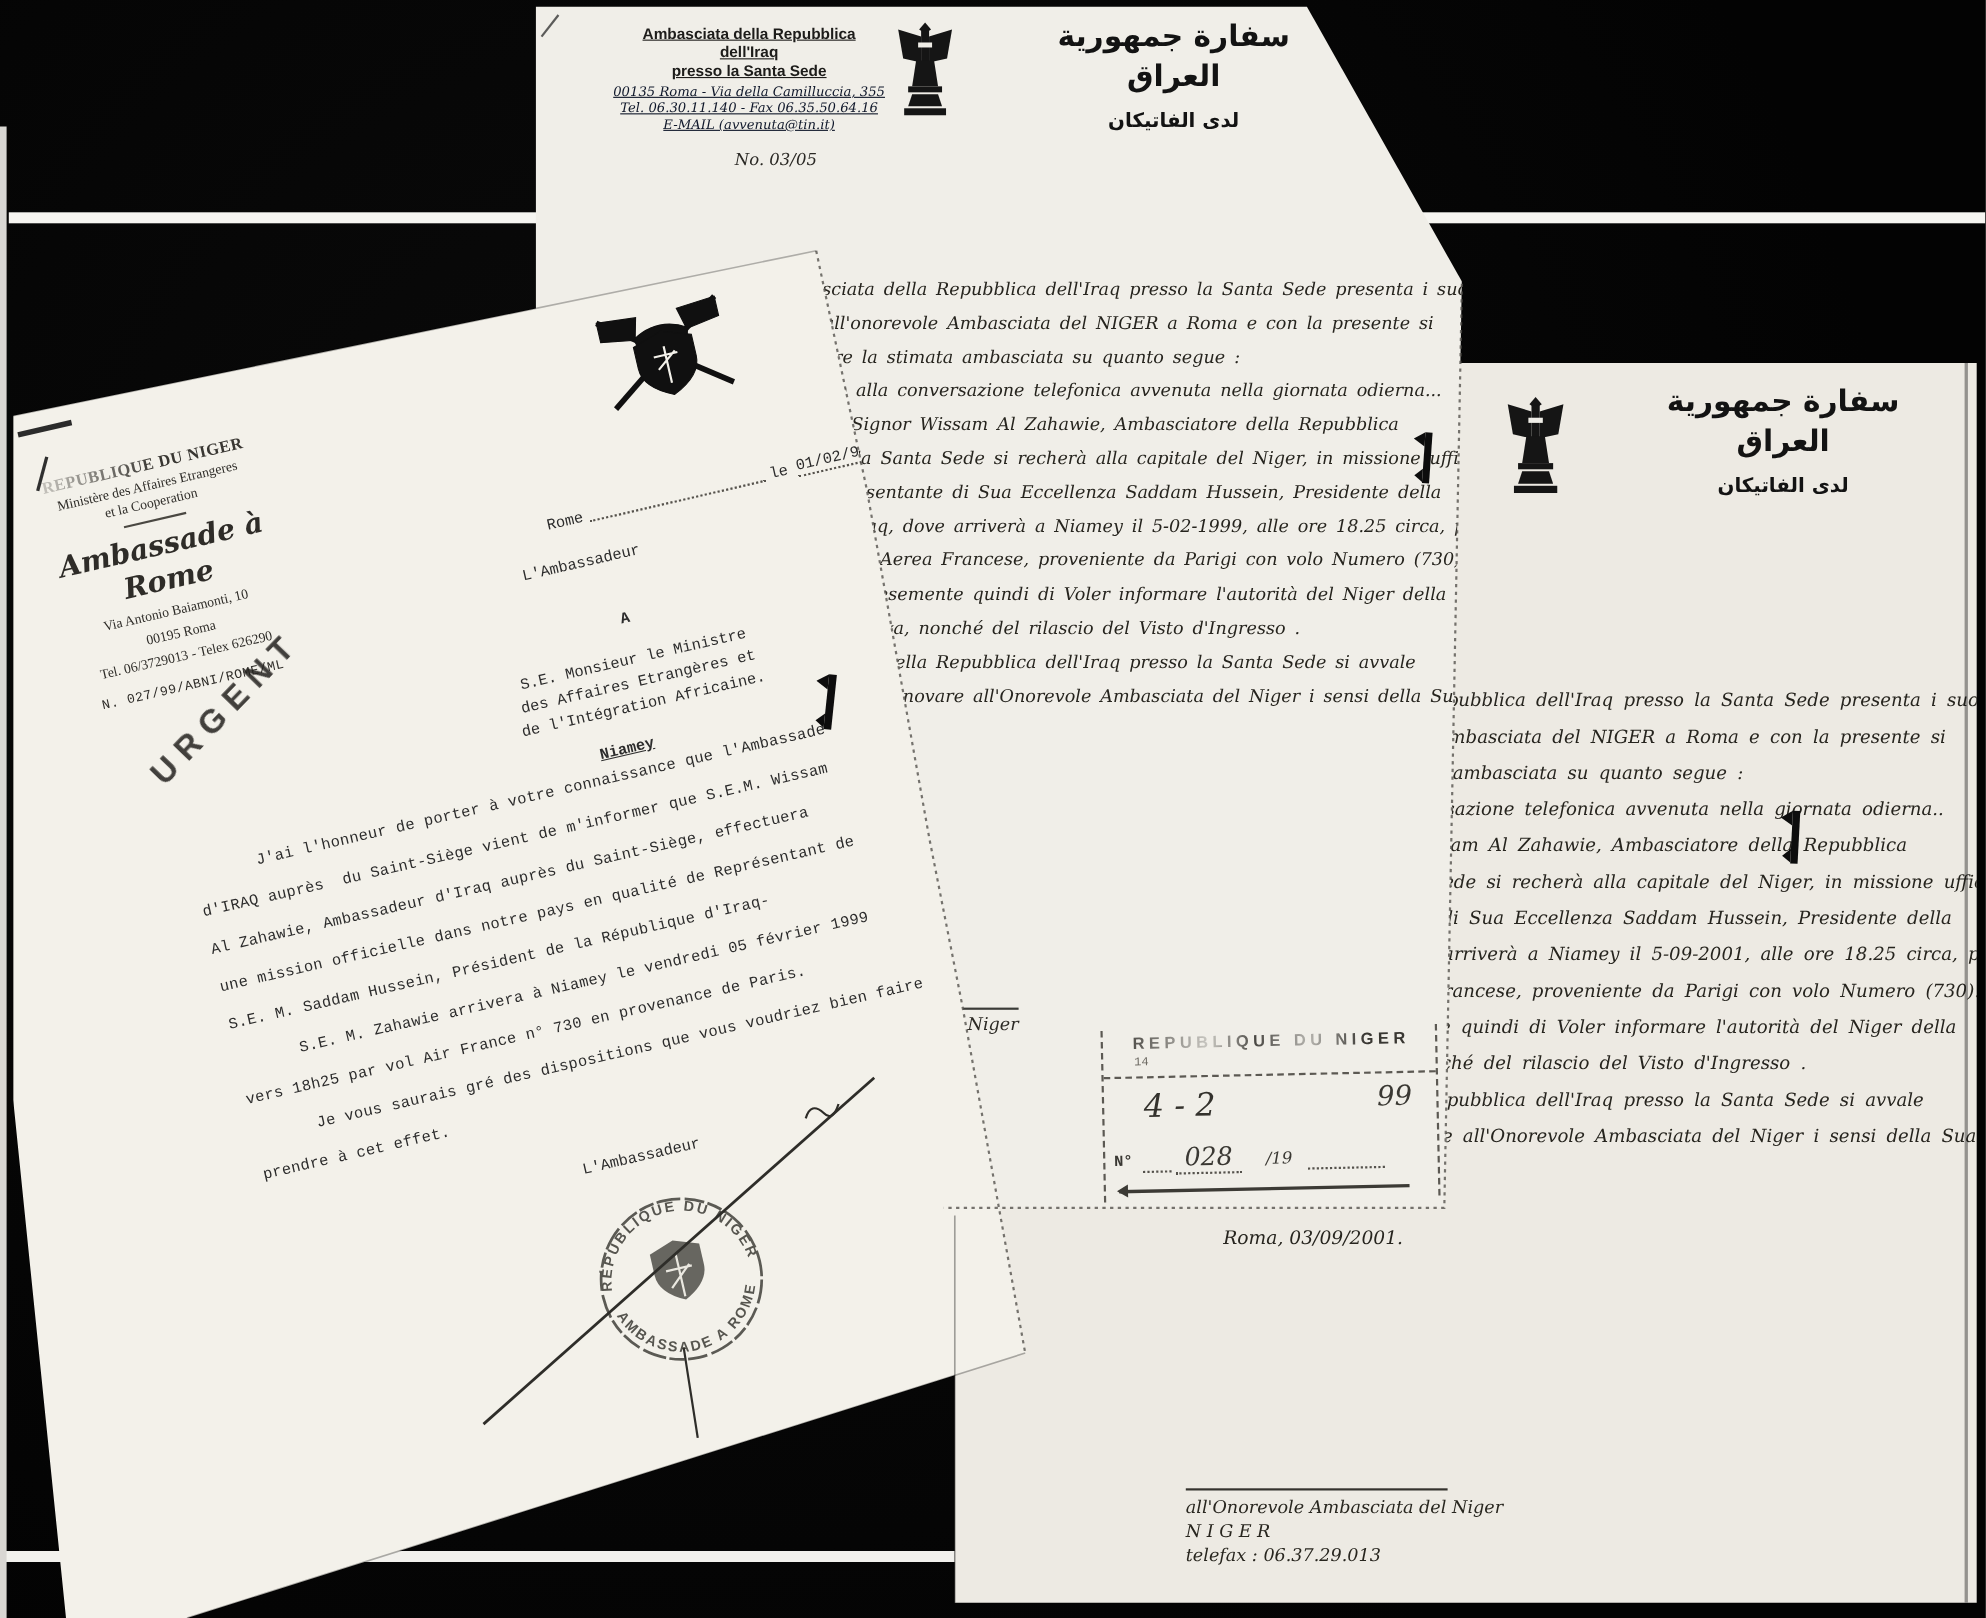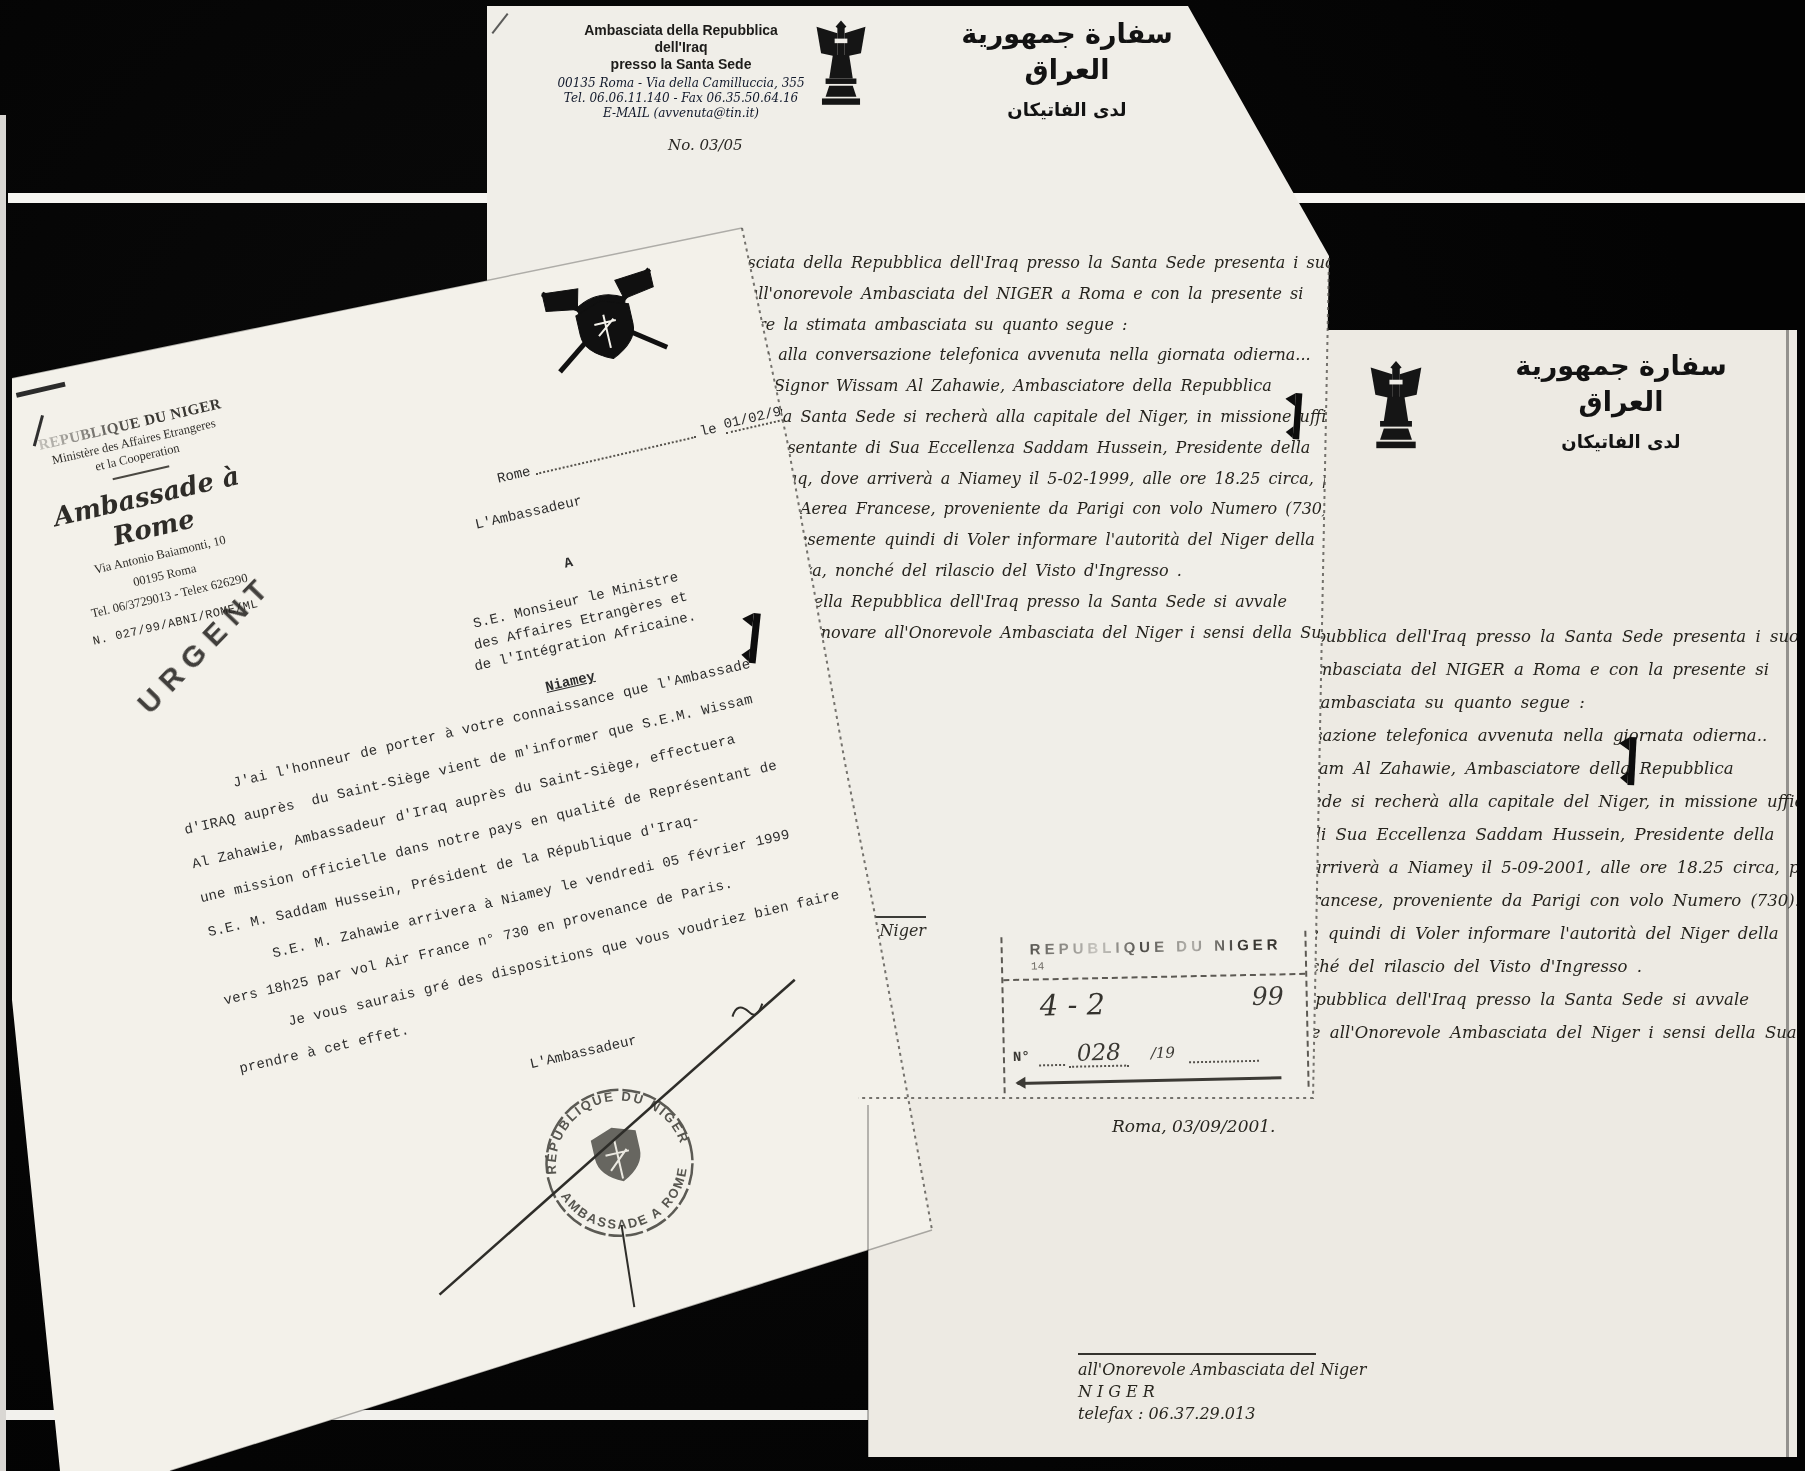--- a/index.html
+++ b/index.html
@@ -11,21 +11,21 @@
   .stripe-top{left:8px;top:193px;width:1797px;height:10px;background:#f6f5f1;z-index:0;}
   .stripe-bottom{left:0;top:1410px;width:868px;height:10px;background:#f2f1ed;z-index:0;}
   .sliver-left{left:0;top:115px;width:6px;height:1356px;background:#d9d7d3;z-index:0;}
   
   .page{inset:0;}
   .page-right{clip-path:polygon(868px 330px,1797px 330px,1797px 1457px,868px 1457px);background:#edeae3;z-index:1;}
   .page-middle{clip-path:polygon(487px 6px,1188px 6px,1329px 256px,1313px 1098px,858px 1098px,487px 1098px);background:#f0eee8;z-index:2;}
   .page-niger{clip-path:polygon(12px 378px,742px 228px,788px 445px,845px 763px,875px 915px,932px 1230px,170px 1471px,60px 1471px,12px 1000px);background:#f3f1ea;z-index:3;}
   
   #mid-letterhead{left:556px;top:22px;width:250px;text-align:center;color:#1d1c1a;}
-  #mid-letterhead *{position:static;}
+  #mid-letterhead *{position:static;text-decoration:underline;}
   .mlh-bold{font:bold 14px/17px "Liberation Sans", sans-serif;}
   .mlh-small{font:italic 12px/15px "DejaVu Serif", serif;color:#0f172a;}
   .mlh-gap{height:3px;}
   #mid-eagle{left:812px;top:16px;width:58px;height:96px;}
   #mid-arabic{left:942px;top:16px;width:250px;text-align:center;color:#131313;}
   #mid-arabic *{position:static;}
   .arabic-big{font:bold 27px/36px "DejaVu Sans", sans-serif;}
   .arabic-small{font:bold 18px/24px "DejaVu Sans", sans-serif;margin-top:10px;}
   #mid-refno{left:668px;top:136px;font:italic 15px "DejaVu Serif", serif;color:#2a2824;}
   #mid-body{left:640px;top:248px;font:italic 16px/30.8px "DejaVu Serif", serif;color:#26241e;word-spacing:3px;}
@@ -178,21 +178,21 @@
       </div>
     <div id="right-edge-shade"></div>
   </div>
 
   <div class="page page-middle">
     <div id="mid-letterhead">
       <div class="mlh-bold">Ambasciata della Repubblica dell'Iraq</div>
       <div class="mlh-bold">presso la Santa Sede</div>
       <div class="mlh-gap"></div>
       <div class="mlh-small">00135 Roma - Via della Camilluccia, 355</div>
-      <div class="mlh-small">Tel. 06.06.11.140 - Fax 06.35.50.64.16</div>
+      <div class="mlh-small">Tel. 06.30.11.140 - Fax 06.35.50.64.16</div>
       <div class="mlh-small">E-MAIL (avvenuta@tin.it)</div>
     </div>
     <svg id="mid-eagle" viewBox="0 0 64 96">
         <use href="#eagle"></use>
       </svg>
     <div id="mid-arabic" dir="rtl">
       <div class="arabic-big">سفارة جمهورية العراق</div>
       <div class="arabic-small">لدى الفاتيكان</div>
     </div>
     <div id="mid-refno">No. 03/05</div>

